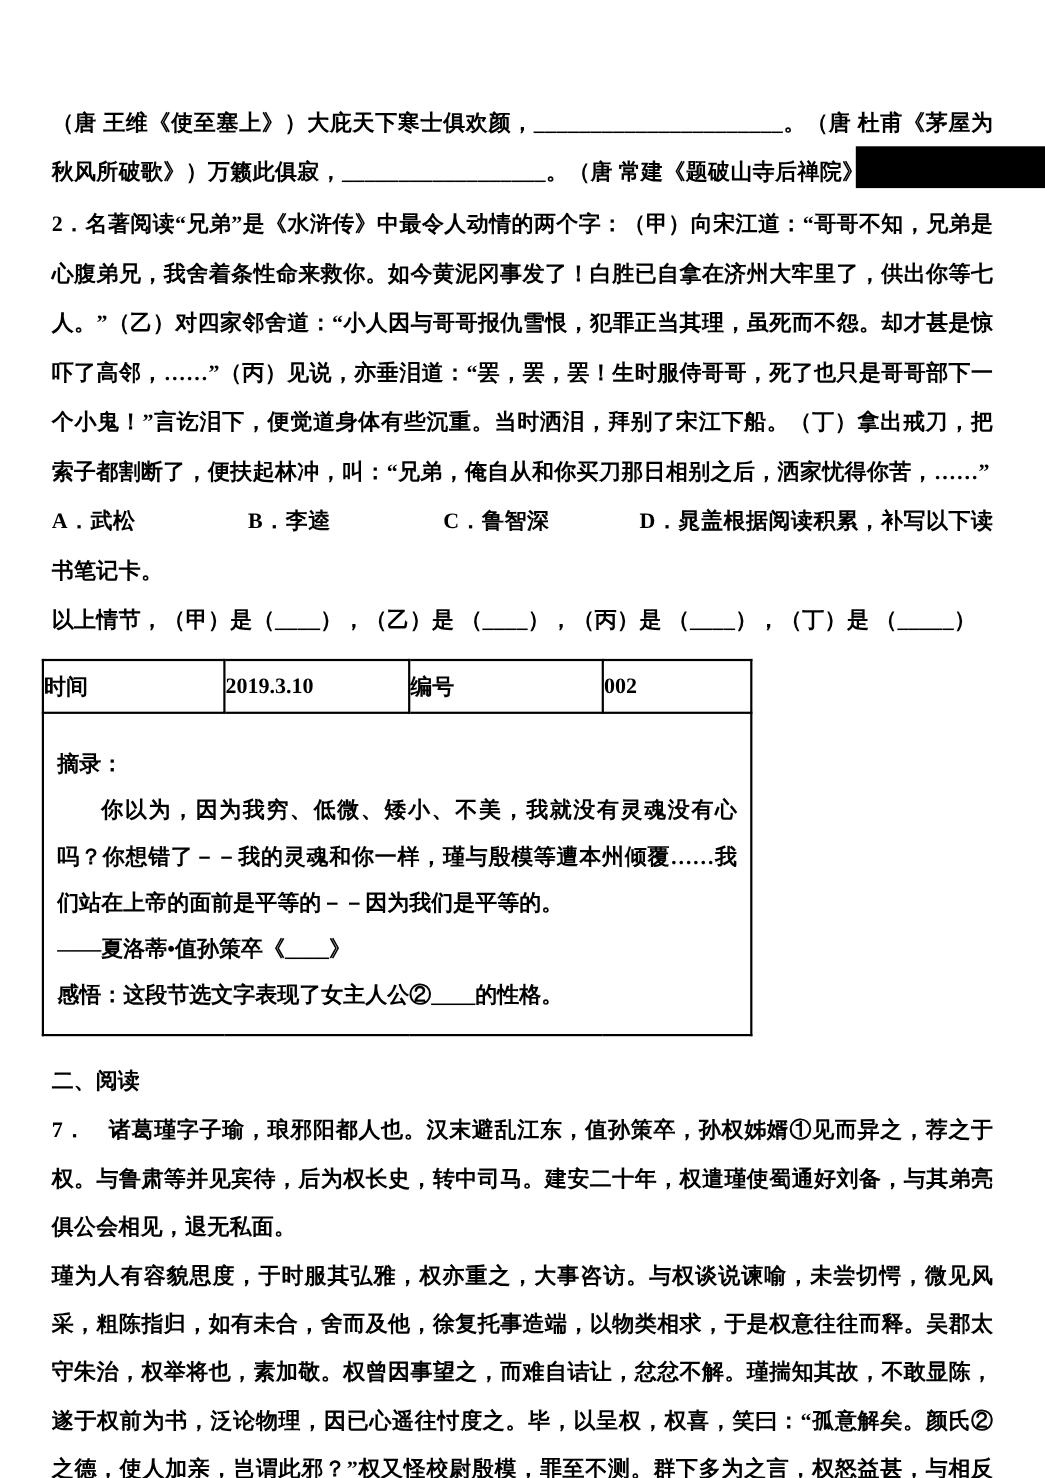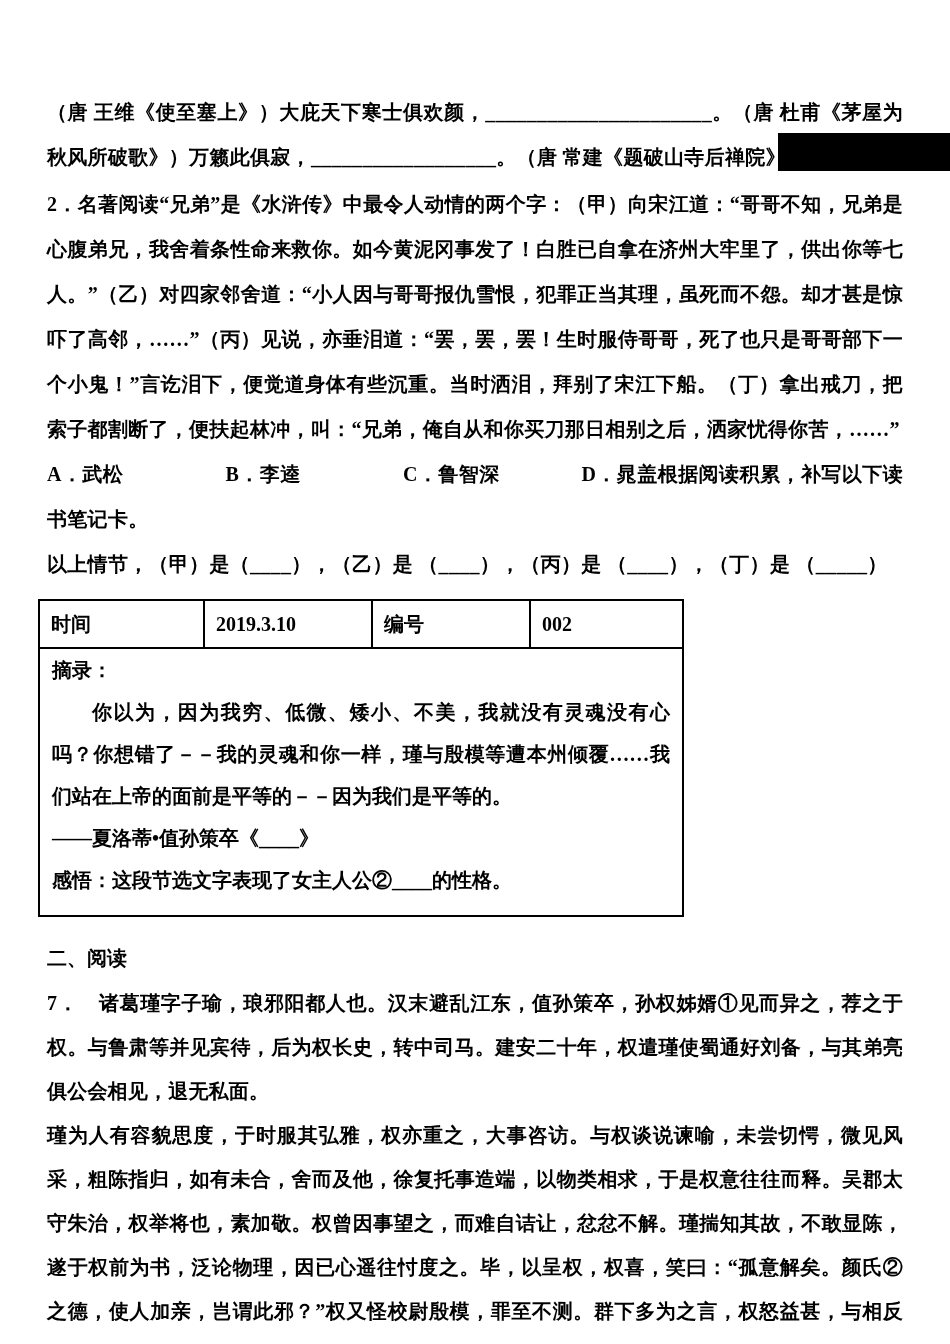--- a/index.html
+++ b/index.html
@@ -35,23 +35,23 @@
     margin-left:-9px;
     margin-top:12px;
   }
   table.notecard td {
     border:2px solid #000;
     font-size:20px;
     vertical-align:middle;
   }
   table.notecard tr.head td {
     height:48px;
-    padding-left:11px;
+    padding-left:0;
   }
-  td.card-body { padding:0 12px 14px 12px;margin-left:36px; }
+  td.card-body { padding:25px 12px 14px 12px;margin-left:36px; }
   .card-line { font-size:20px; line-height:42px; text-align:justify; }
   .card-quote { text-indent:2em; }
 
   .section-title {
     font-size:20px;
     line-height:30px;
     margin-top:26px;
   }
 
   .passage {
@@ -75,21 +75,21 @@
 
   <p class="para">A．武松　　　　　B．李逵　　　　　C．鲁智深　　　　D．晁盖根据阅读积累，补写以下读书笔记卡。</p>
 
   <p class="para">以上情节，（甲）是（____），（乙）是 （____），（丙）是 （____），（丁）是 （_____）</p>
 
   <table class="notecard">
     <tbody>
         <tr class="head">
       <td style="width:165px">时间</td>
       <td style="width:168px">2019.3.10</td>
-      <td style="width:158px">编号</td>
+      <td style="width:176px">编号</td>
       <td>002</td>
     </tr>
     <tr>
       <td class="card-body" colspan="4">
         <div class="card-line">摘录：</div>
         <div class="card-line card-quote">你以为，因为我穷、低微、矮小、不美，我就没有灵魂没有心吗？你想错了－－我的灵魂和你一样，瑾与殷模等遭本州倾覆……我们站在上帝的面前是平等的－－因为我们是平等的。</div>
         <div class="card-line">——夏洛蒂•值孙策卒《____》</div>
         <div class="card-line">感悟：这段节选文字表现了女主人公②____的性格。</div>
       </td>
     </tr>

